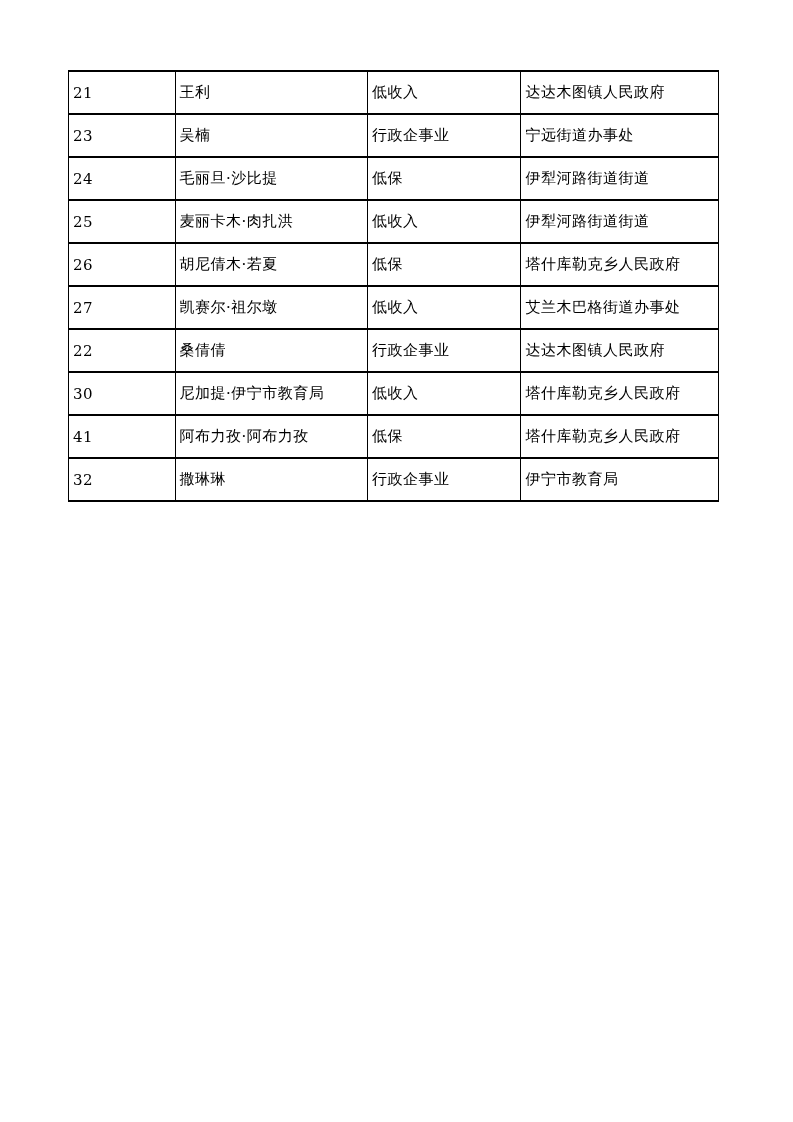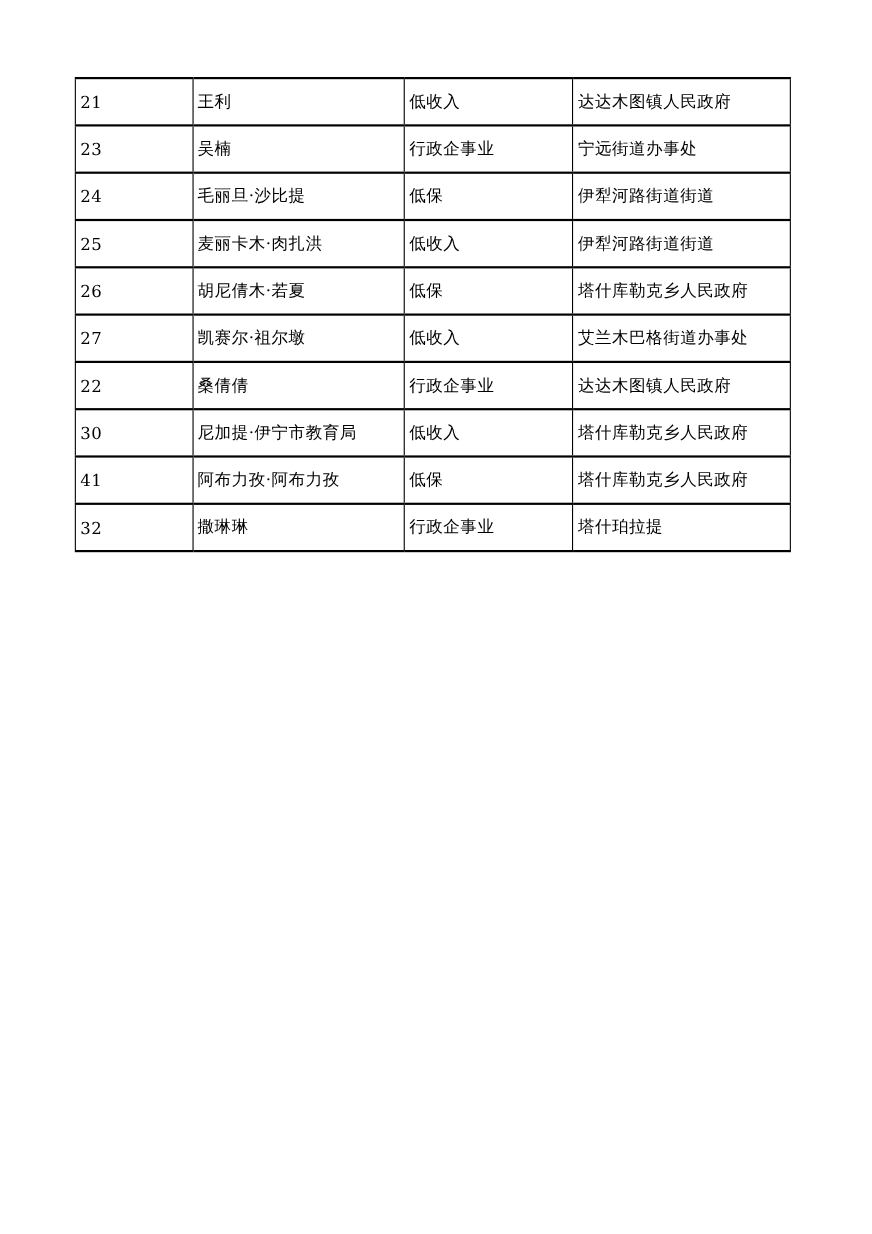--- a/index.html
+++ b/index.html
@@ -106,17 +106,17 @@
         <tr>
           <td class="col-index">41</td>
           <td class="col-name">阿布力孜·阿布力孜</td>
           <td class="col-category">低保</td>
           <td class="col-organization">塔什库勒克乡人民政府</td>
         </tr>
         <tr>
           <td class="col-index">32</td>
           <td class="col-name">撒琳琳</td>
           <td class="col-category">行政企事业</td>
-          <td class="col-organization">塔什珀拉提</td>
+          <td class="col-organization">伊宁市教育局</td>
         </tr>
       </tbody>
   </table>
 </div>
 
 </body></html>

